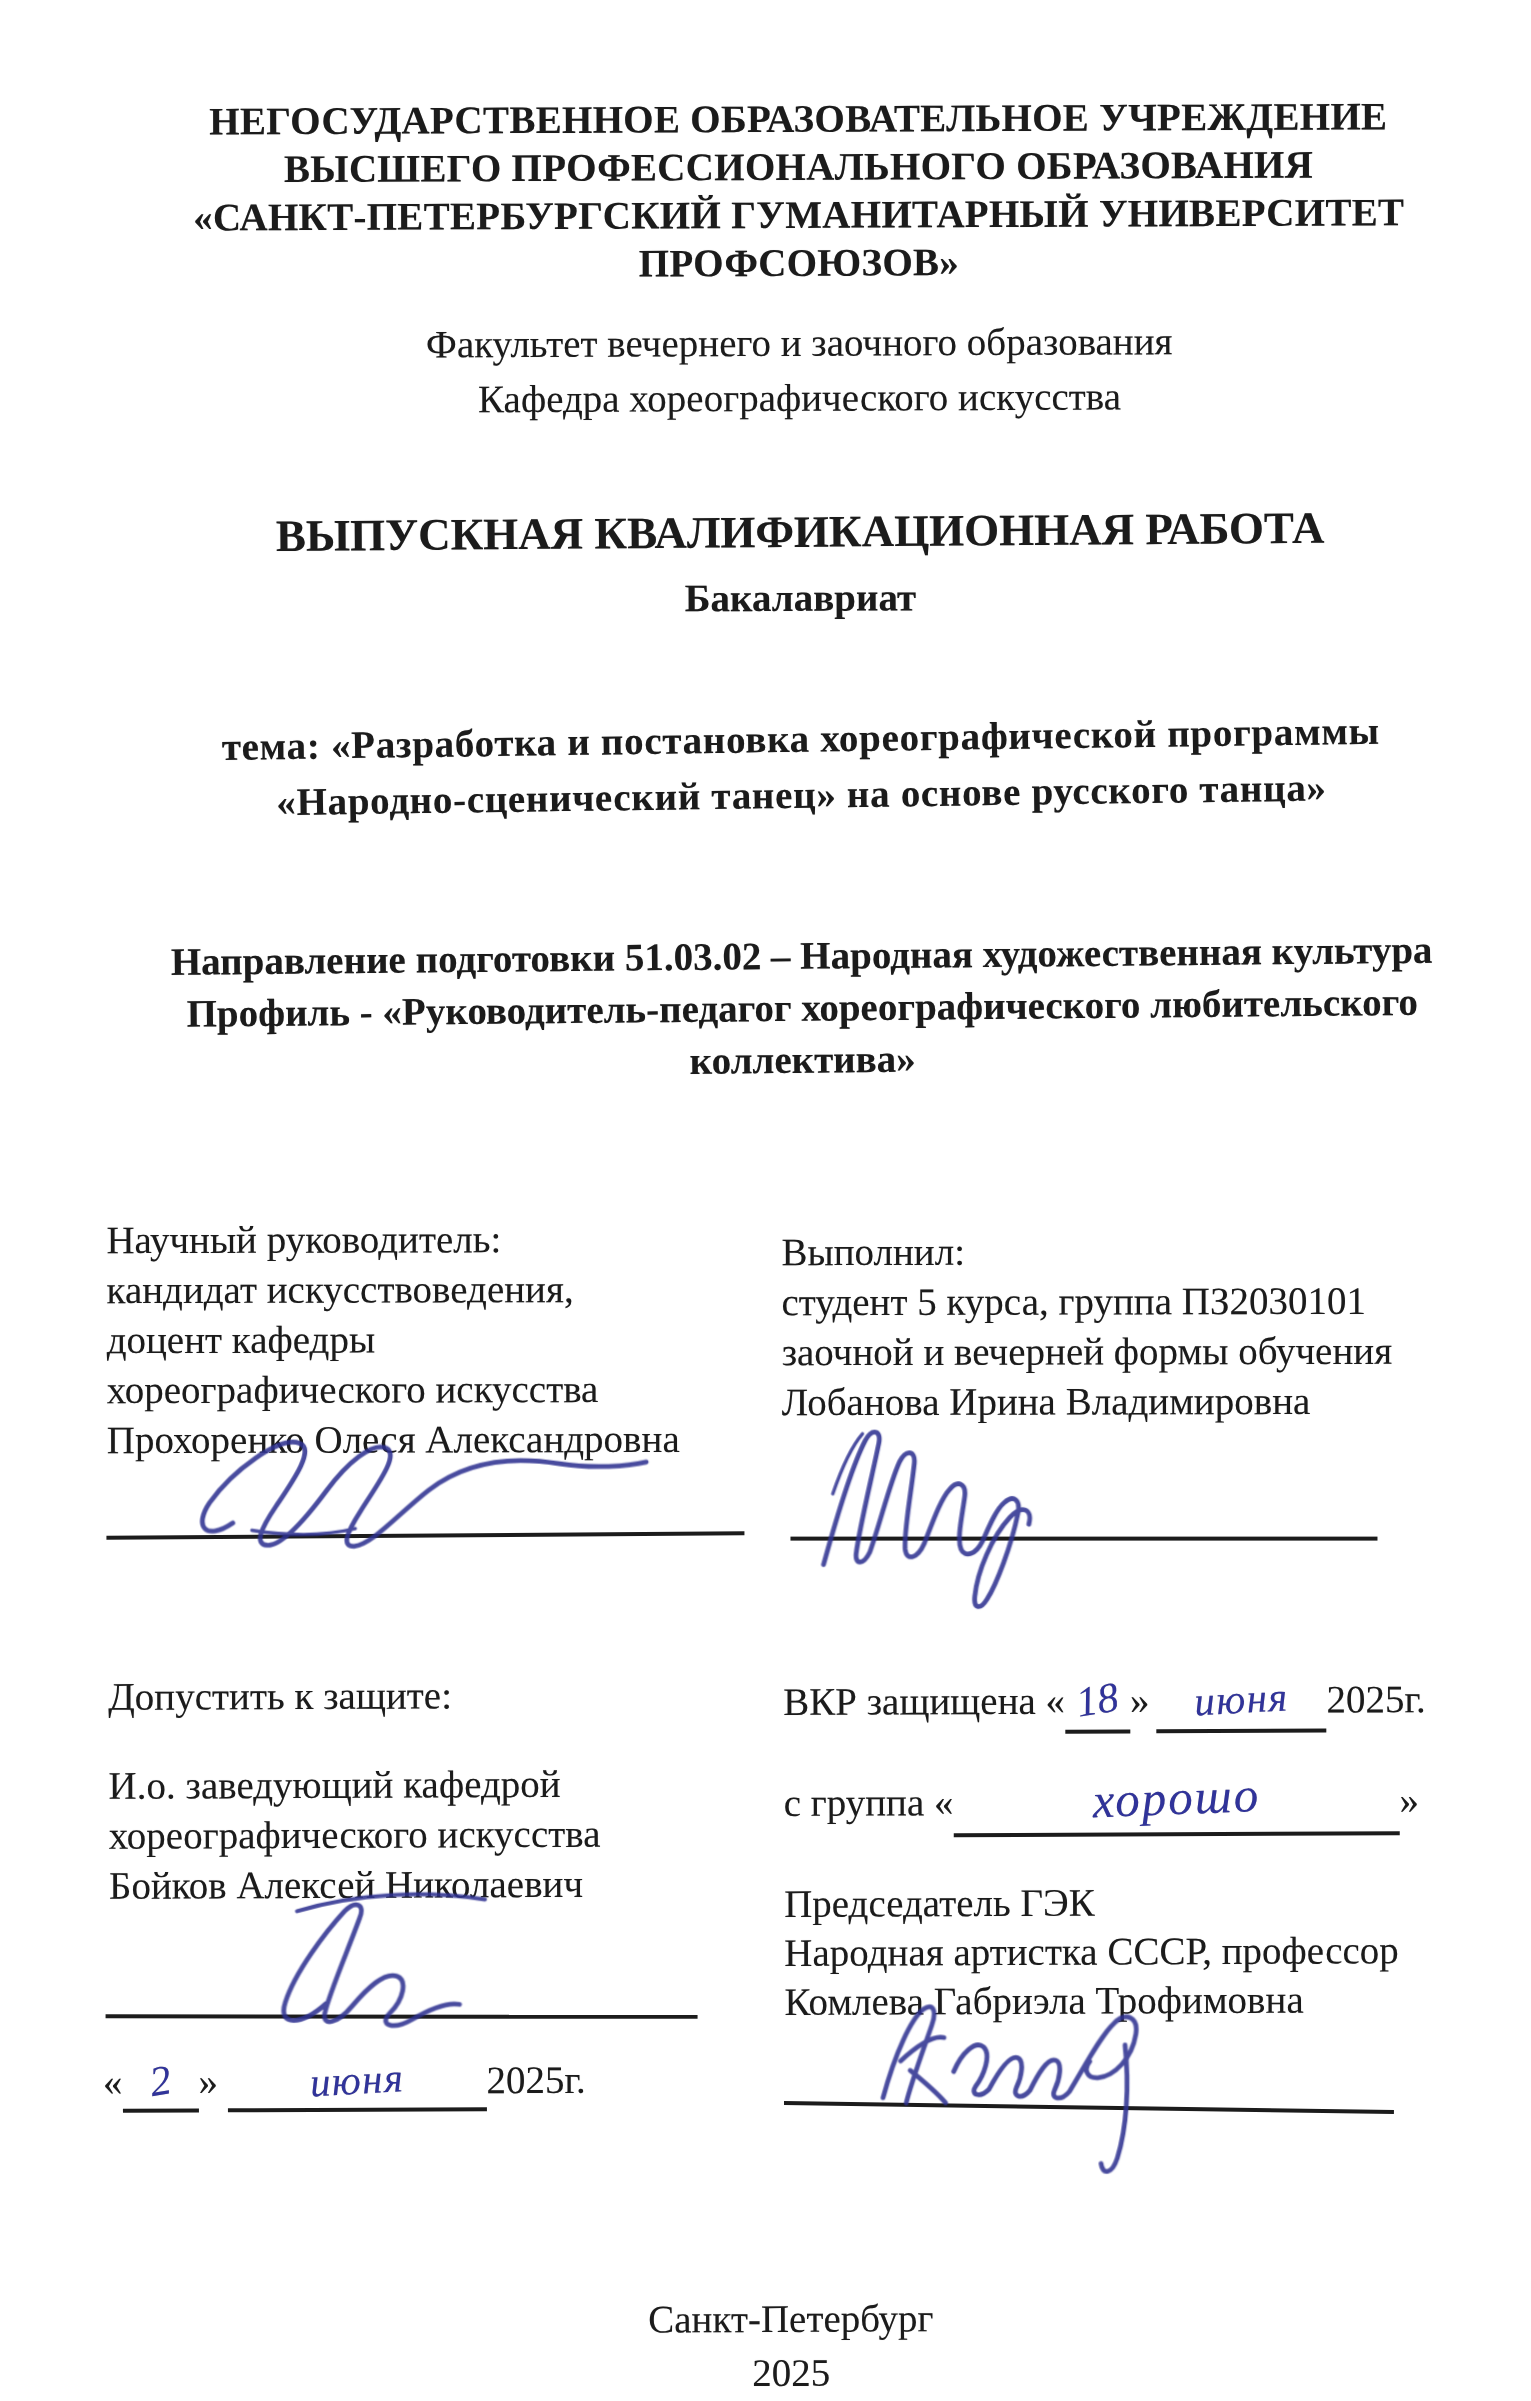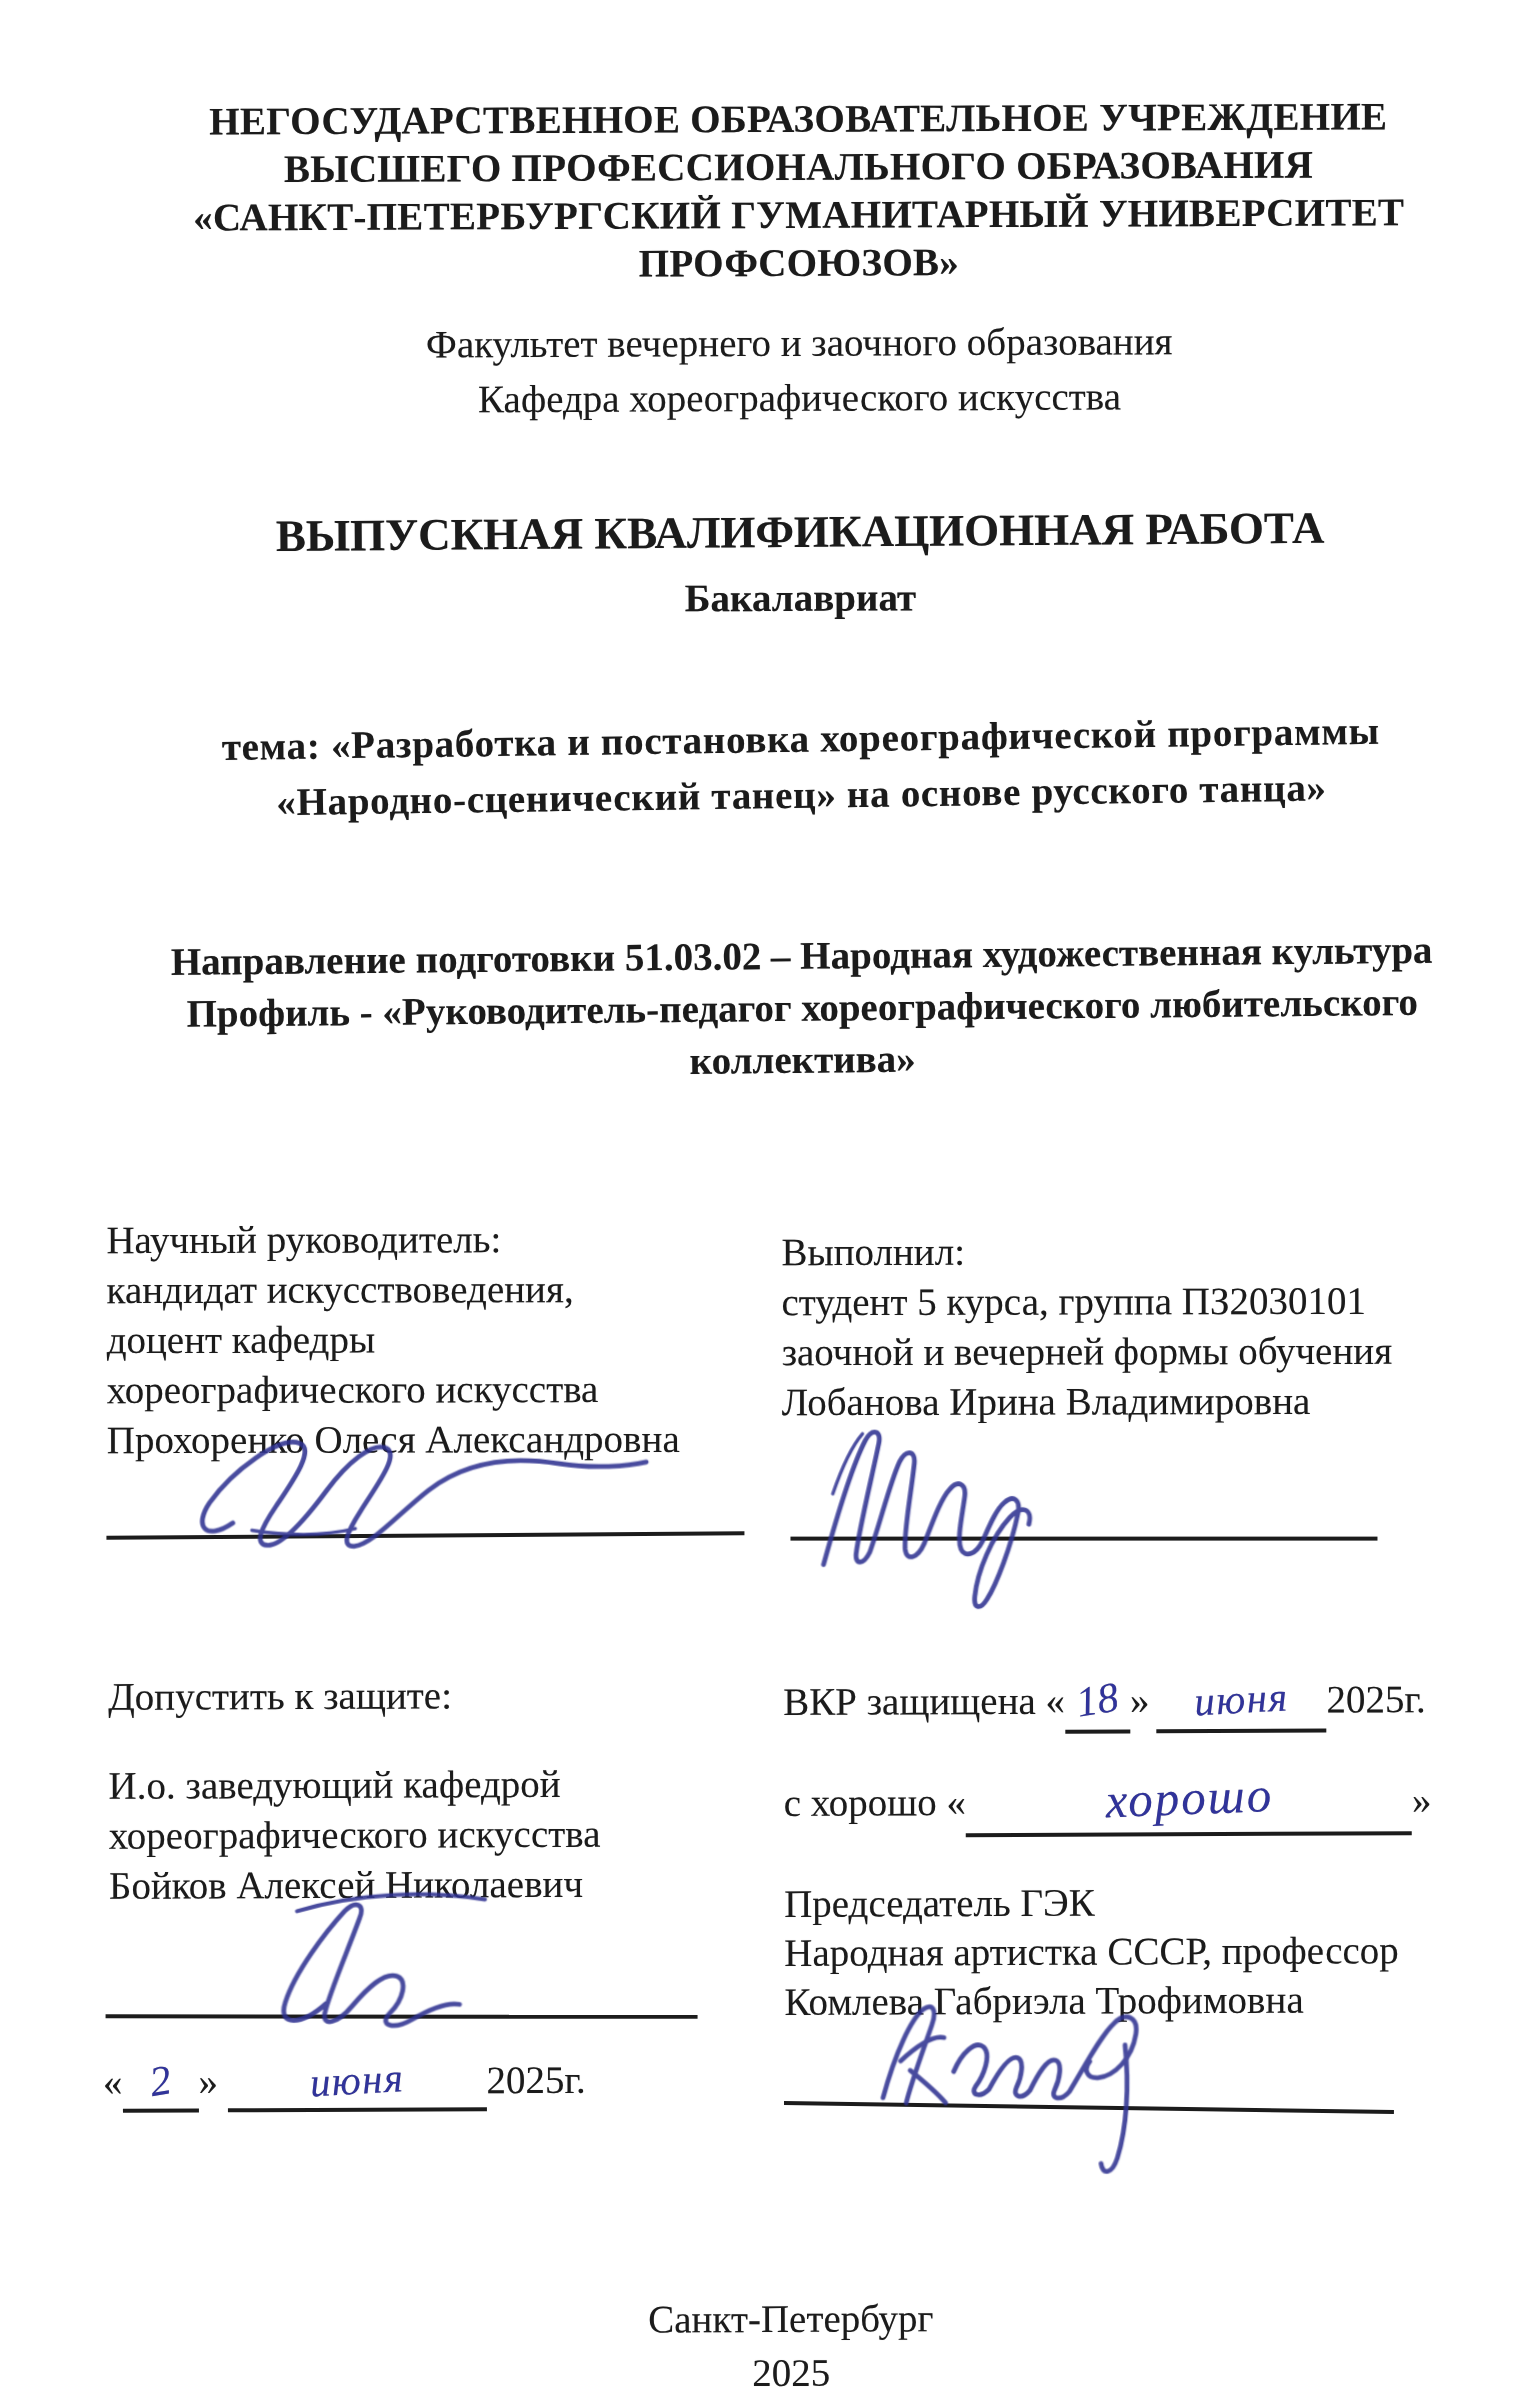--- a/index.html
+++ b/index.html
@@ -110,21 +110,21 @@
 
   <div id="admission-date">
     <span>«</span><span class="inkline day-slot"><span class="hw hw-day">2</span></span><span>»</span><span class="inkline month-slot"><span class="hw hw-month">июня</span></span><span>2025г.</span>
   </div>
 
   <div class="defrow" id="defense-row1">
     <span>ВКР защищена «</span><span class="inkline day-slot2"><span class="hw hw-day">18</span></span><span>»</span><span class="inkline month-slot2"><span class="hw hw-month">июня</span></span><span>2025г.</span>
   </div>
 
   <div class="defrow" id="defense-row2">
-    <span>с хорошо «</span><span class="inkline grade-slot"><span class="hw hw-grade">хорошо</span></span><span>»</span>
+    <span>с группа «</span><span class="inkline grade-slot"><span class="hw hw-grade">хорошо</span></span><span>»</span>
   </div>
 
   <div id="chair-block">
     <div>Председатель ГЭК</div>
     <div>Народная артистка СССР, профессор</div>
     <div>Комлева Габриэла Трофимовна</div>
   </div>
   <div class="sigline" id="komleva-sigline"></div>
 
   <div class="fwrap" id="footer-block">

